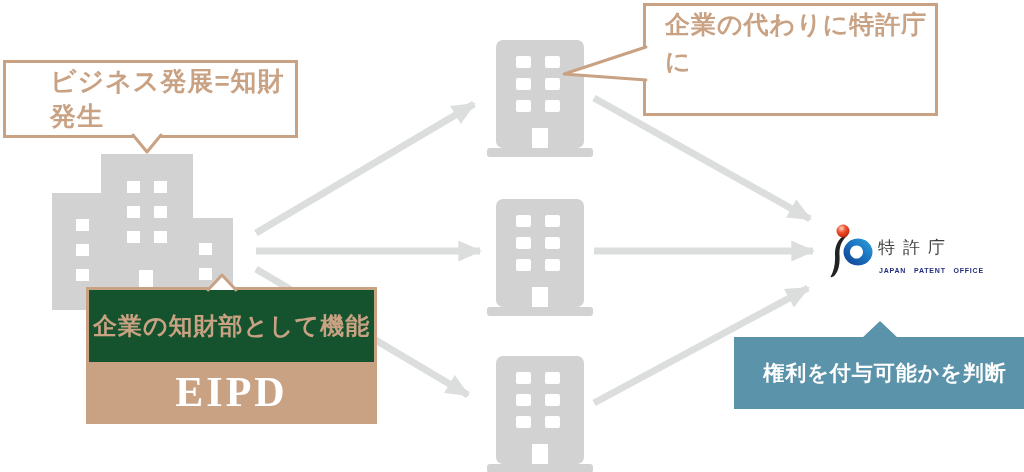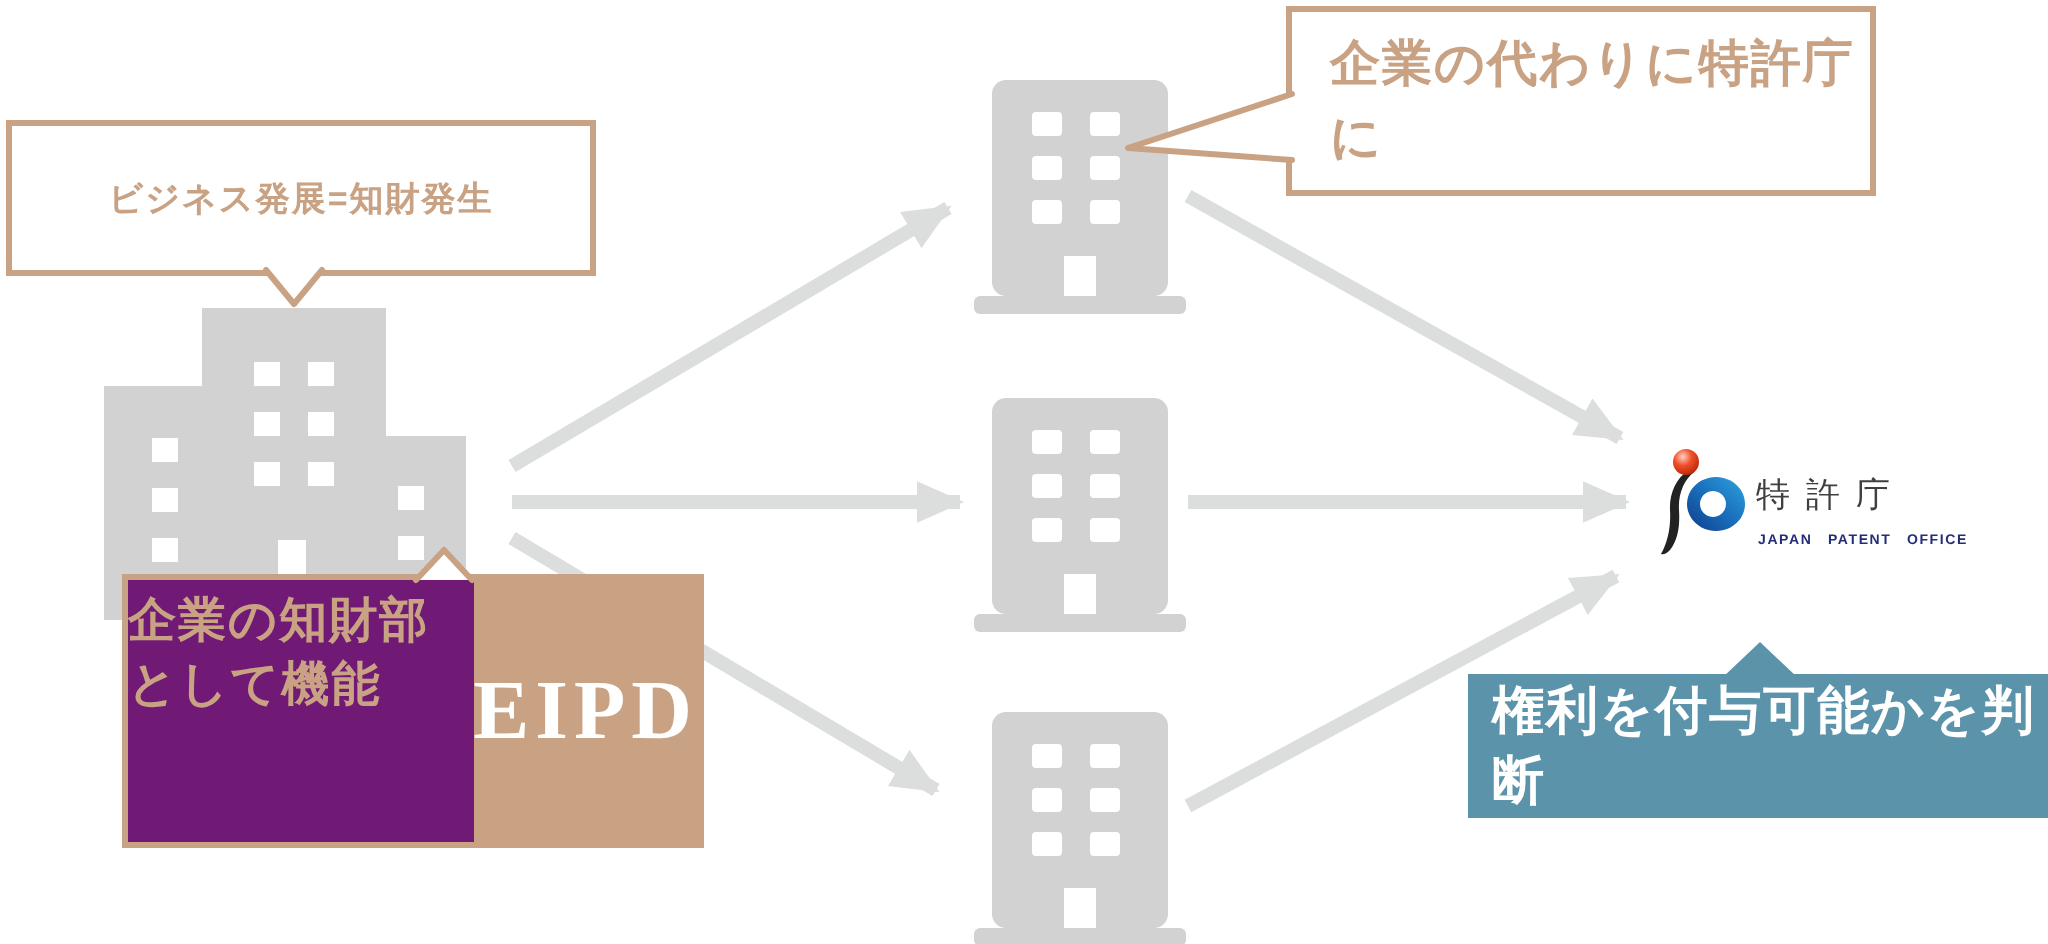--- a/index.html
+++ b/index.html
@@ -16,43 +16,43 @@
     font-family:"Liberation Sans",sans-serif;
   }
   svg.layer{position:absolute;left:0;top:0;}
   #base-layer{z-index:1;}
   #overlay-layer{z-index:3;pointer-events:none;}
   .box{position:absolute;z-index:2;box-sizing:border-box;}
   .callout{
     background:#fff;border:3px solid var(--tan);color:var(--tan);font-weight:bold;
   }
   #callout-business{
-    left:3px;top:60px;width:295px;height:78px;font-size:17px;letter-spacing:1px;
-    display:flex;align-items:center;justify-content:center;
+    left:3px;top:60px;width:295px;height:78px;font-size:26px;letter-spacing:1px;
+    display:flex;align-items:center;justify-content:center;padding-left:44px;
   }
   #callout-apply{
-    left:643px;top:3px;width:295px;height:95px;font-size:25px;line-height:37px;
-    display:flex;flex-direction:column;justify-content:center;padding-left:19px;letter-spacing:1px;
+    left:643px;top:3px;width:295px;height:113px;font-size:25px;line-height:37px;
+    display:flex;flex-direction:row;justify-content:center;padding-left:19px;letter-spacing:1px;
   }
   #eipd-box{
-    left:61px;top:287px;width:291px;height:137px;border:3px solid var(--tan);
-    background:#701a75;display:flex;
+    left:86px;top:287px;width:291px;height:137px;border:3px solid var(--tan);
+    background:#14532d;display:flex;flex-direction:column;
   }
   #eipd-function{
     height:72px;display:flex;align-items:center;justify-content:center;
     color:var(--tan);font-weight:bold;font-size:24px;letter-spacing:1px;
   }
   #eipd-strip{
     flex:1;background:var(--tan);display:flex;align-items:center;justify-content:center;
     color:#fff;font-family:Liberation Serif, serif;font-weight:bold;
     font-size:42px;letter-spacing:3px;
   }
   #judge-box{
     left:734px;top:337px;width:290px;height:72px;background:var(--blue);color:#fff;
-    font-weight:bold;font-size:26px;letter-spacing:1px;
+    font-weight:bold;font-size:21px;letter-spacing:1px;
     display:flex;align-items:center;justify-content:center;padding-left:12px;
   }
   #jpo-card{left:820px;top:205px;width:152px;height:87px;background:#fff;}
   #jpo-mark{position:absolute;left:0;top:0;}
   #jpo-name{
     position:absolute;left:58px;top:31px;width:94px;color:var(--logo-text);
     font-size:17px;letter-spacing:8px;white-space:nowrap;
   }
   #jpo-sub{
     position:absolute;left:59px;top:62px;color:var(--logo-navy);

